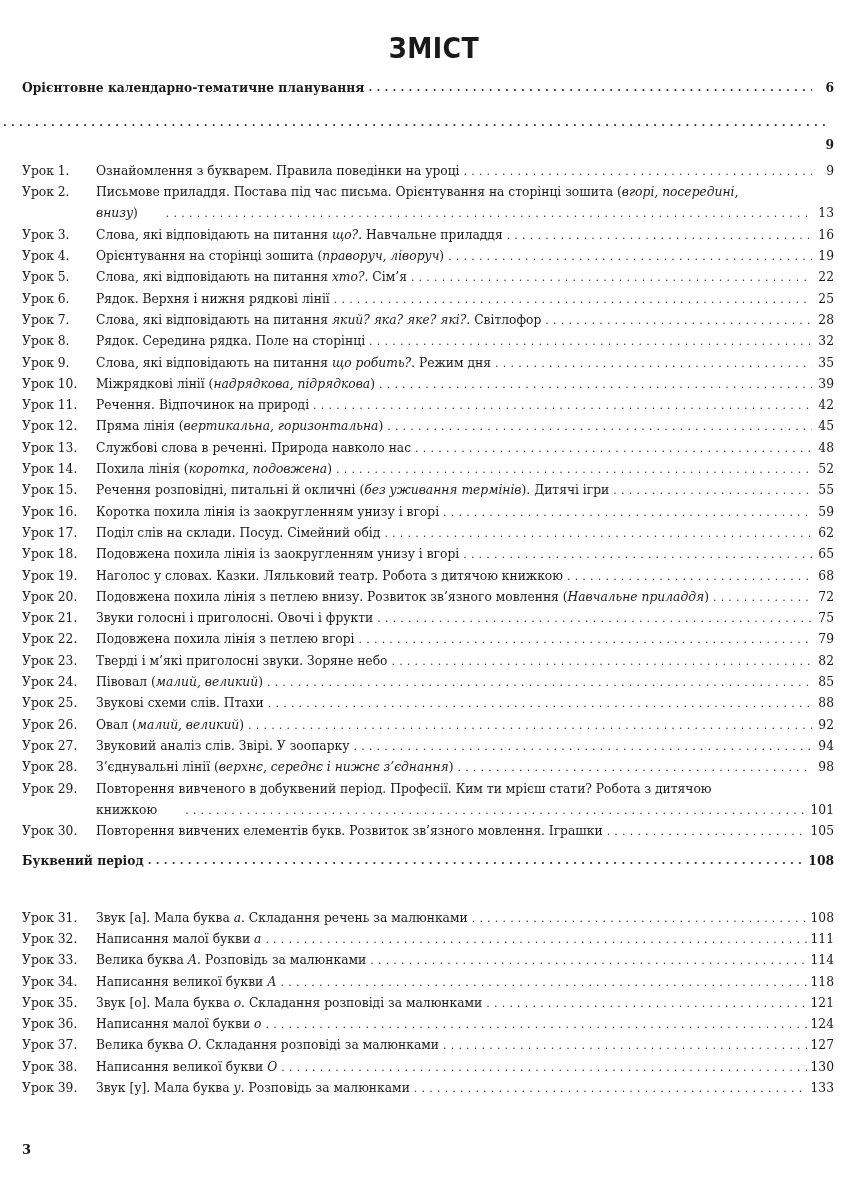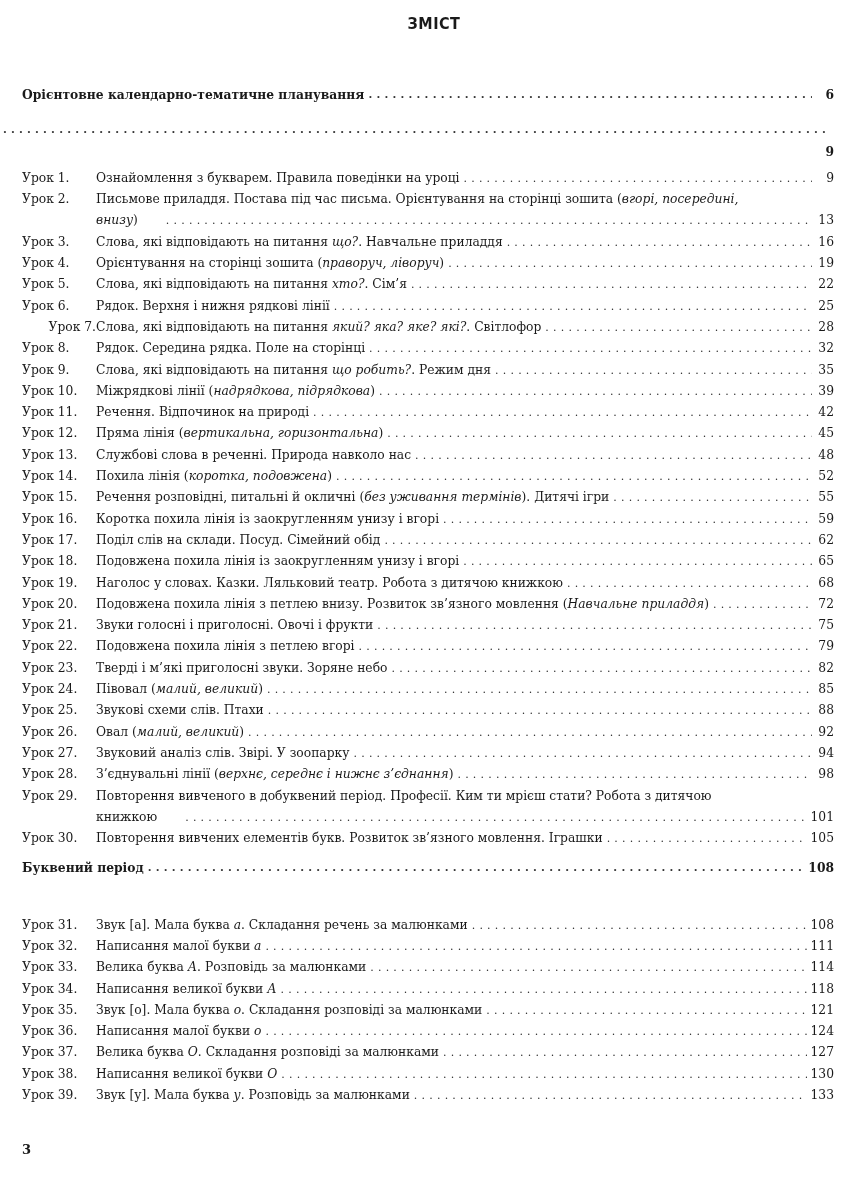--- a/index.html
+++ b/index.html
@@ -1,21 +1,21 @@
 <!DOCTYPE html>
 <html><head>
 <meta charset="utf-8">
 <style>
   html, body { margin: 0; padding: 0; background: #ffffff; }
   body { width: 868px; height: 1200px; position: relative; overflow: hidden;
          font-family: "DejaVu Serif", "Liberation Serif", serif; color: #1a1a1a; }
-  .title { position: absolute; top: 14px; left: 0; width: 868px; text-align: center;
+  .title { position: absolute; top: 32px; left: 0; width: 868px; text-align: center;
            font-family: "DejaVu Sans", "Liberation Sans", sans-serif; font-weight: bold;
-           font-size: 16px; letter-spacing: 0.5px; font-stretch: condensed; }
-  .toc { position: absolute; left: 22px; top: 84px; width: 812px; }
+           font-size: 28px; letter-spacing: 0.5px; font-stretch: condensed; }
+  .toc { position: absolute; left: 22px; top: 77px; width: 812px; }
   .row { display: flex; align-items: flex-end; font-size: 12.3px; line-height: 21.3px; }
   .row .lbl { width: 74px; flex: none; white-space: nowrap; }
   .row .body { flex: 1; display: flex; align-items: flex-end; min-width: 0; }
   .row .txt { white-space: nowrap; }
   .row .dots { flex: 1; overflow: hidden; white-space: nowrap; margin: 0 4px; letter-spacing: 4.2px;
                color: #333; font-size: 11px; line-height: 21.3px; }
   .row .pg { flex: none; min-width: 18px; text-align: right; white-space: nowrap; }
   .section { font-weight: bold; }
   .section .body { }
   .gap-top { margin-top: 10px; flex-direction: column; }
@@ -93,21 +93,21 @@
       </div>
       <div class="row">
         <span class="lbl" style="align-self: flex-start;">Урок 6.</span>
         <div class="body">
           <span class="txt"><span>Рядок. Верхня і нижня рядкові лінії</span></span>
           <span class="dots">................................................................................................................................</span>
         </div>
         <span class="pg">25</span>
       </div>
       <div class="row">
-        <span class="lbl" style="align-self: flex-start; text-align: right;">Урок 7.</span>
+        <span class="lbl" style="align-self: flex-start;">Урок 7.</span>
         <div class="body">
           <span class="txt"><span>Слова, які відповідають на питання </span><i>який? яка? яке? які?</i><span>. Світлофор</span></span>
           <span class="dots">................................................................................................................................</span>
         </div>
         <span class="pg">28</span>
       </div>
       <div class="row">
         <span class="lbl" style="align-self: flex-start;">Урок 8.</span>
         <div class="body">
           <span class="txt"><span>Рядок. Середина рядка. Поле на сторінці</span></span>

